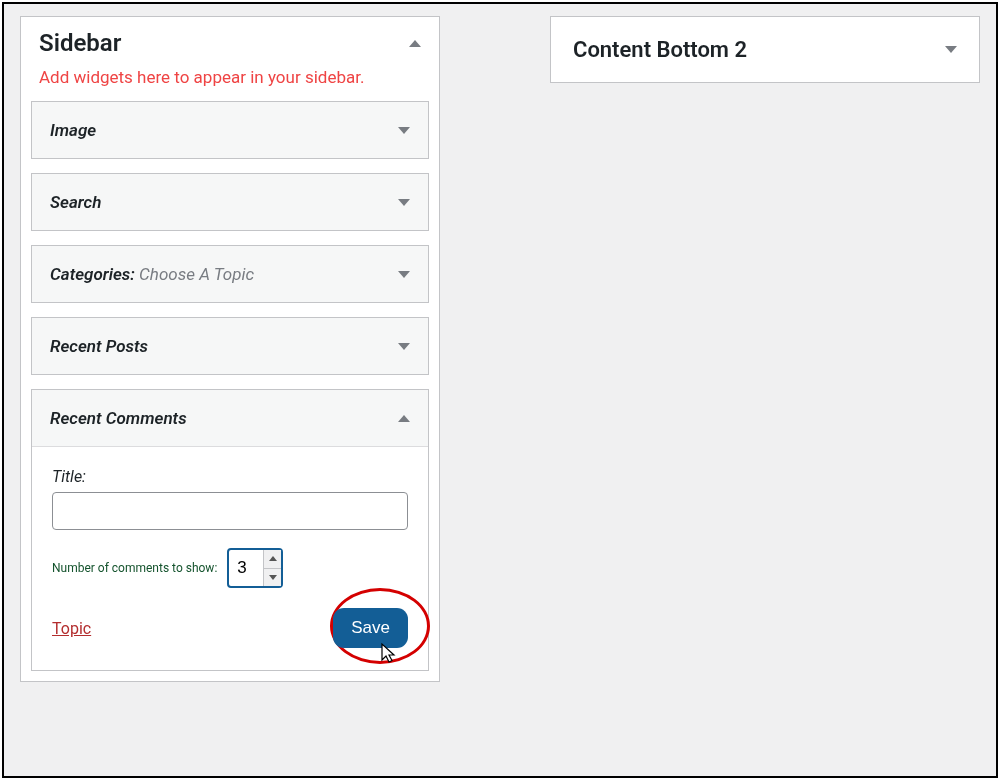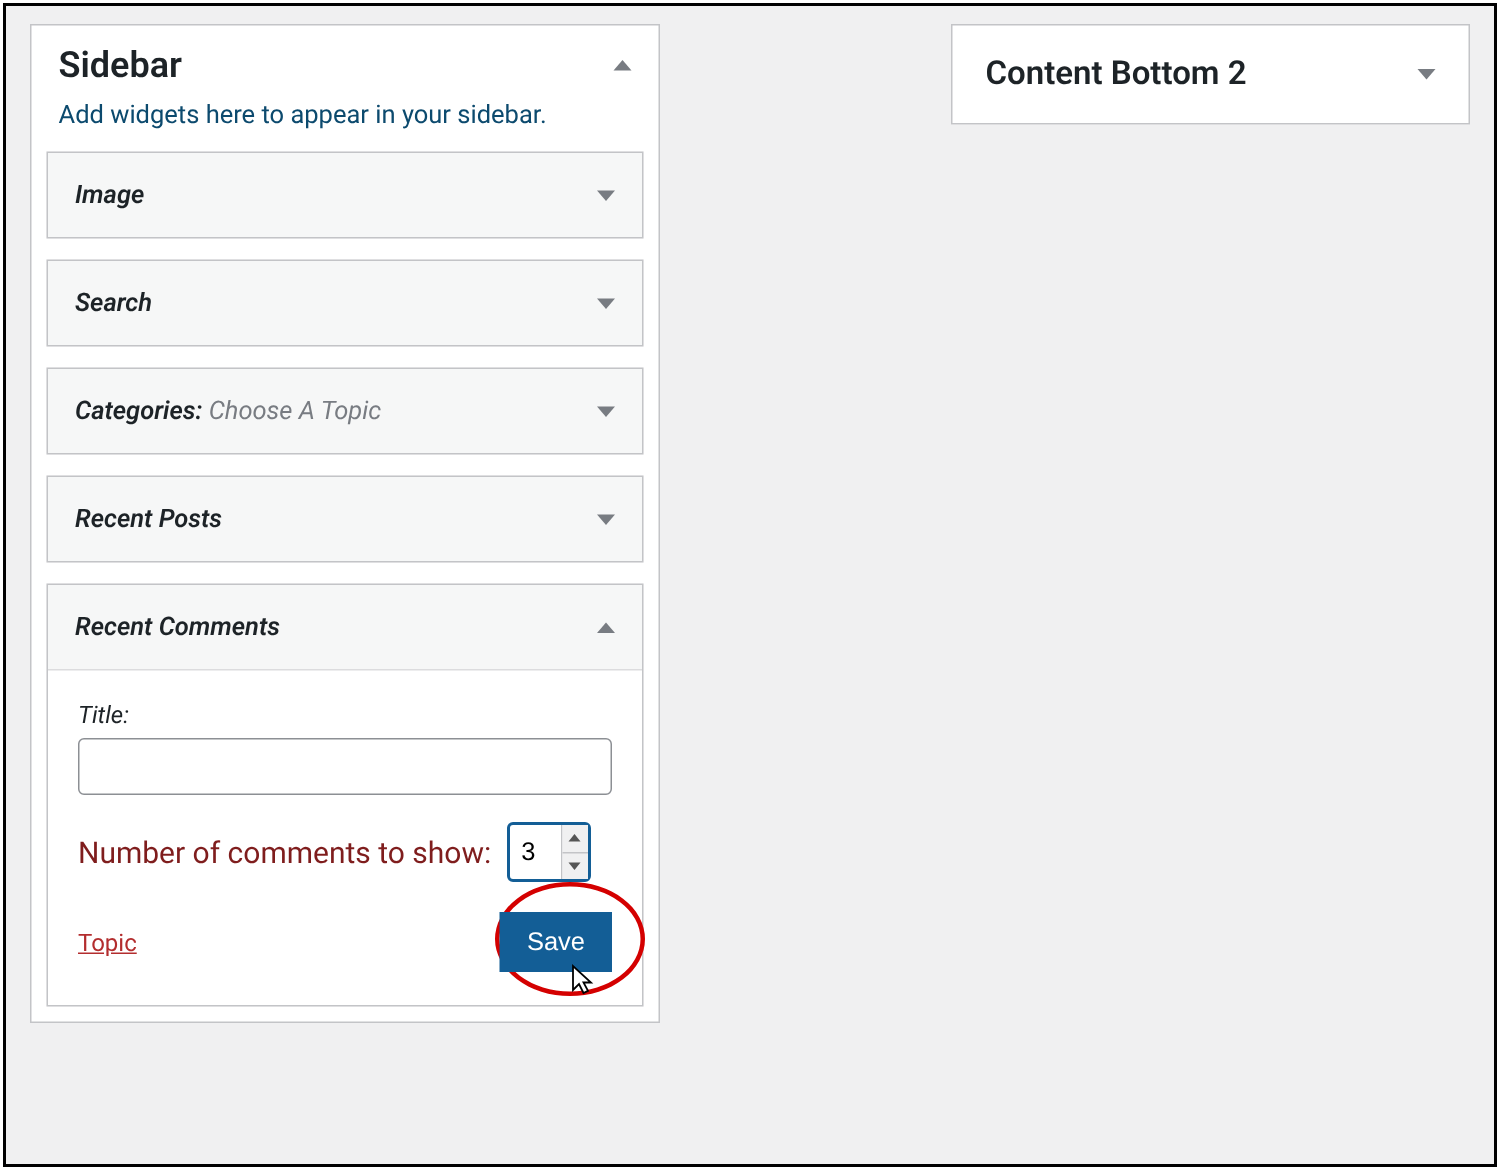--- a/index.html
+++ b/index.html
@@ -34,21 +34,21 @@
       padding: 12px 18px 4px 18px;
       cursor: pointer;
     }
     .panel-head h2 {
       font-size: 24px;
       font-weight: 600;
       color: #1d2327;
     }
     .panel-desc {
       padding: 6px 18px 14px 18px;
-      color: #0c4a6e;
+      color: #ef4444;
       font-size: 17px;
     }
     .widget-list {
       padding: 0 10px 10px 10px;
     }
     .widget {
       border: 1px solid #c3c4c7;
       background: #f6f7f7;
       margin-bottom: 14px;
     }
@@ -102,22 +102,22 @@
       font-size: 16px;
       background: #fff;
     }
     .inline-row {
       display: flex;
       align-items: center;
       gap: 10px;
       margin-bottom: 20px;
     }
     .inline-row label {
-      font-size: 20px;
-      color: #7f1d1d;
+      font-size: 12px;
+      color: #14532d;
     }
     .num-wrap {
       position: relative;
       width: 56px;
       height: 40px;
       border: 2px solid #135e96;
       border-radius: 4px;
       display: flex;
       align-items: stretch;
       background: #fff;
@@ -161,21 +161,21 @@
     .delete-link {
       color: #b32d2e;
       text-decoration: underline;
       font-size: 16px;
       cursor: pointer;
     }
     .save-btn {
       background: #135e96;
       color: #fff;
       border: none;
-      border-radius: 0;
+      border-radius: 11px;
       padding: 10px 18px;
       font-size: 17px;
       cursor: pointer;
       position: relative;
       z-index: 2;
     }
     .red-circle {
       position: absolute;
       right: -22px;
       top: -20px;
@@ -187,21 +187,21 @@
       pointer-events: none;
     }
     .cursor-icon {
       position: absolute;
       right: 12px;
       top: 34px;
       z-index: 3;
       pointer-events: none;
     }
     .panel.right {
-      width: 346px;
+      width: 430px;
     }
     .panel.right .panel-head {
       padding: 20px 22px;
     }
     .panel.right .panel-head h2 {
       font-size: 22px;
     }
   </style>
 </head>
 <body>

